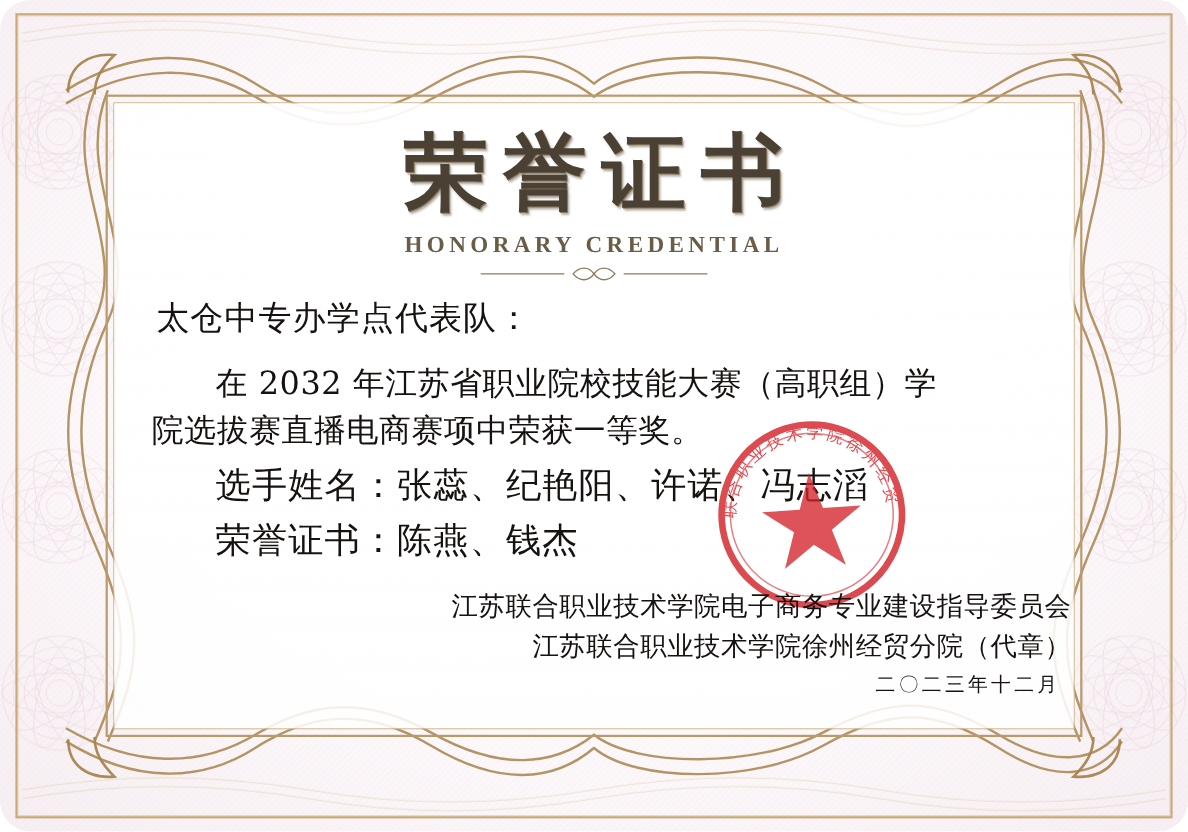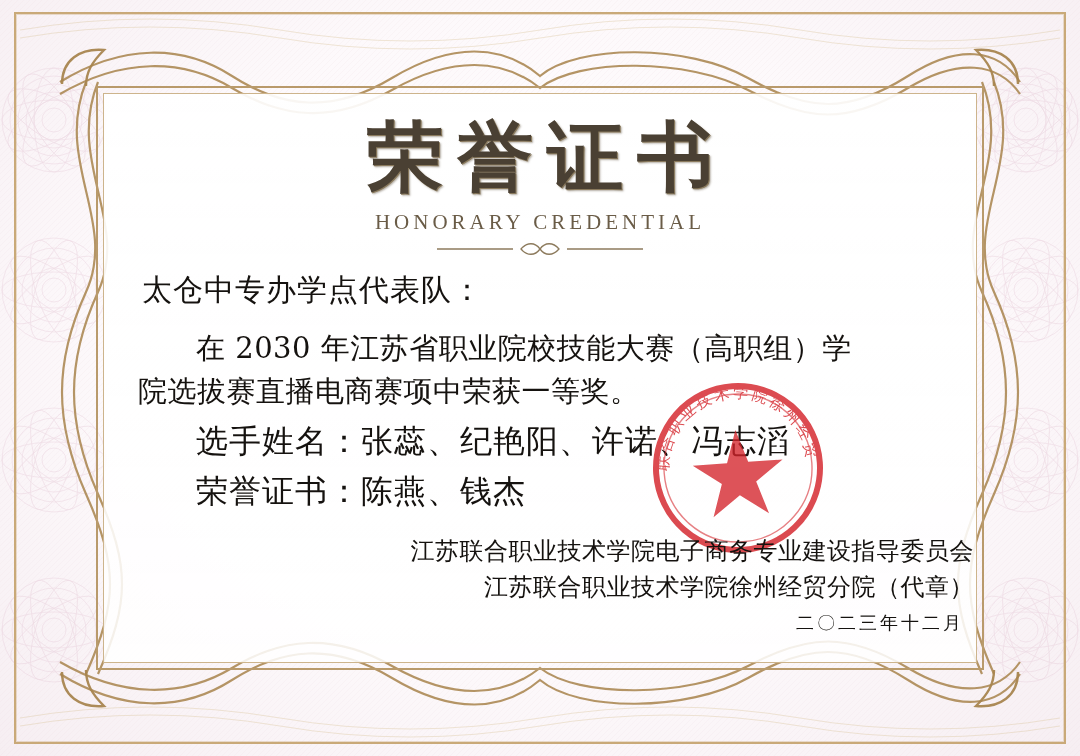--- a/index.html
+++ b/index.html
@@ -15,20 +15,21 @@
   }
 
   
   .certificate {
     position: relative;
     width: 1080px;
     height: 756px;
     background:
       radial-gradient(ellipse at 50% 45%, #ffffff 0%, #fdf9fb 55%, #f6eef2 100%);
     overflow: hidden;
+    border-radius: 28px;
   }
 
   
   .guilloche {
     position: absolute;
     inset: 0;
     opacity: 0.55;
   }
   .guilloche svg { display:block; width:100%; height:100%; }
 
@@ -84,21 +85,21 @@
       2px 2px 2px rgba(90,78,58,.45);
     line-height: 1.08;
     padding-left: 14px;
   }
   .title-en {
     margin-top: 12px;
     font-family: "Liberation Serif", serif;
     font-size: 21px;
     letter-spacing: 4px;
     color: #6a5c47;
-    font-weight: 400;
+    font-weight: 700;
   }
   .title-flourish {
     margin: 6px auto 0;
     width: 210px;
     height: 16px;
     color: #8c7a5c;
   }
   .title-flourish svg { display: block; }
 
   .body-text {
@@ -345,21 +346,21 @@
             <path d="M86 8 C 92 1, 100 1, 105 8 C 100 15, 92 15, 86 8 Z"></path>
             <path d="M124 8 C 118 1, 110 1, 105 8 C 110 15, 118 15, 124 8 Z"></path>
           </g>
         </svg>
       </div>
     </div>
 
     <div class="body-text">
       <div class="line recipient">太仓中专办学点代表队：</div>
 
-      <div class="para">在 2030 年江苏省职业院校技能大赛（高职组）学</div>
+      <div class="para">在 2032 年江苏省职业院校技能大赛（高职组）学</div>
       <div class="para para-2" style="text-indent:0">院选拔赛直播电商赛项中荣获一等奖。</div>
 
       <div class="field">选手姓名：张蕊、纪艳阳、许诺、冯志滔</div>
 
       <div class="field">荣誉证书：陈燕、钱杰</div>
     </div>
 
     <div class="seal">
       <svg width="188" height="188" viewBox="0 0 188 188" xmlns="http://www.w3.org/2000/svg">
         <defs>

